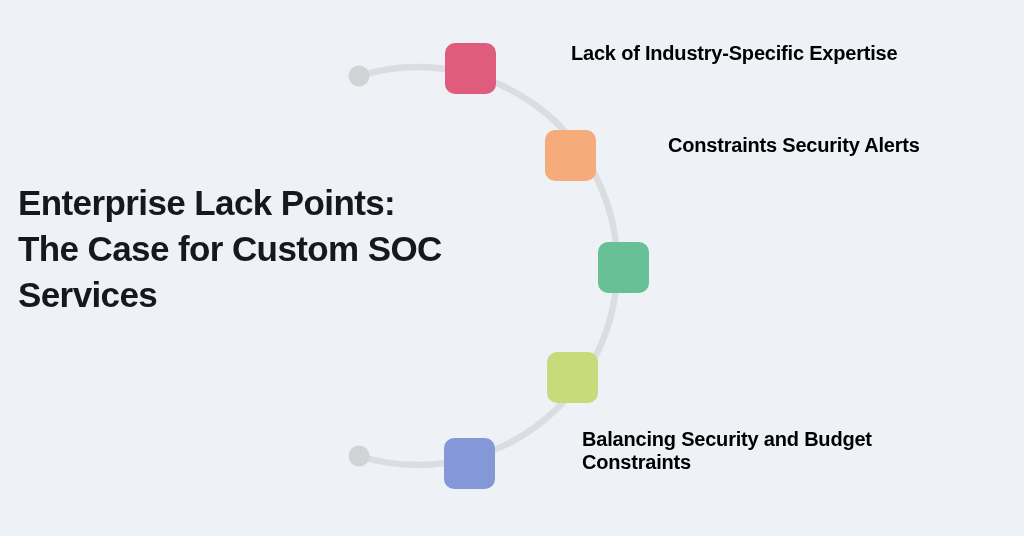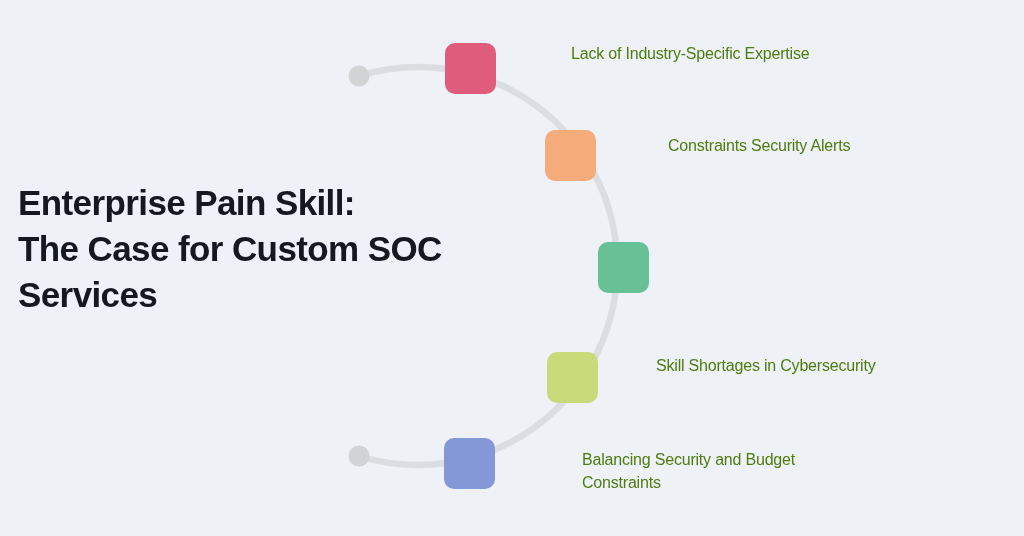--- a/index.html
+++ b/index.html
@@ -39,51 +39,50 @@
     border-radius: 10px;
   }
   .node.pos-1 { left: 445px; top: 43px;  }
   .node.pos-2 { left: 545px; top: 130px; }
   .node.pos-3 { left: 598px; top: 242px; }
   .node.pos-4 { left: 547px; top: 352px; }
   .node.pos-5 { left: 444px; top: 438px; }
 
   .node-label {
     position: absolute;
-    font-size: 16px;
+    font-size: 20px;
     line-height: 23px;
-    font-weight: normal;
+    font-weight: bold;
     letter-spacing: -0.2px;
-    color: #4d7c0f;
+    color: #000000;
   }
   .node-label.lpos-1 { left: 571px; top: 42px;  }
   .node-label.lpos-2 { left: 668px; top: 134px; }
   .node-label.lpos-3 { left: 685px; top: 244px; }
   .node-label.lpos-4 { left: 656px; top: 354px; }
-  .node-label.lpos-5 { left: 582px; top: 448px; width: 292px; }
+  .node-label.lpos-5 { left: 582px; top: 428px; width: 292px; }
 </style>
 </head>
 <body>
 
 <div class="canvas" style="background-color: rgb(238, 241, 246);">
 
   <svg class="arc-svg" viewBox="0 0 1024 536" aria-hidden="true">
     <path d="M 359 76 A 199 199 0 1 1 359 456" fill="none" stroke-width="6.5" stroke-linecap="round" stroke="#dcdde0"></path>
     <circle cx="359" cy="76" r="10.5" fill="#d2d3d5"></circle>
     <circle cx="359" cy="456" r="10.5" fill="#d2d3d5"></circle>
   </svg>
 
-  <div class="page-title">Enterprise Pain Skill:
+  <div class="page-title">Enterprise Lack Points:
 The Case for Custom SOC
 Services</div>
 
   <div class="node pos-1" style="background-color: rgb(224, 92, 124);"></div>
   <div class="node pos-2" style="background-color: rgb(246, 171, 123);"></div>
   <div class="node pos-3" style="background-color: rgb(104, 192, 150);"></div>
   <div class="node pos-4" style="background-color: rgb(200, 219, 122);"></div>
   <div class="node pos-5" style="background-color: rgb(132, 151, 214);"></div>
 
   <div class="node-label lpos-1">Lack of Industry-Specific Expertise</div>
   <div class="node-label lpos-2">Constraints Security Alerts</div>
-  <div class="node-label lpos-4">Skill Shortages in Cybersecurity</div>
   <div class="node-label lpos-5">Balancing Security and Budget Constraints</div>
 
 </div>
 
 </body></html>

